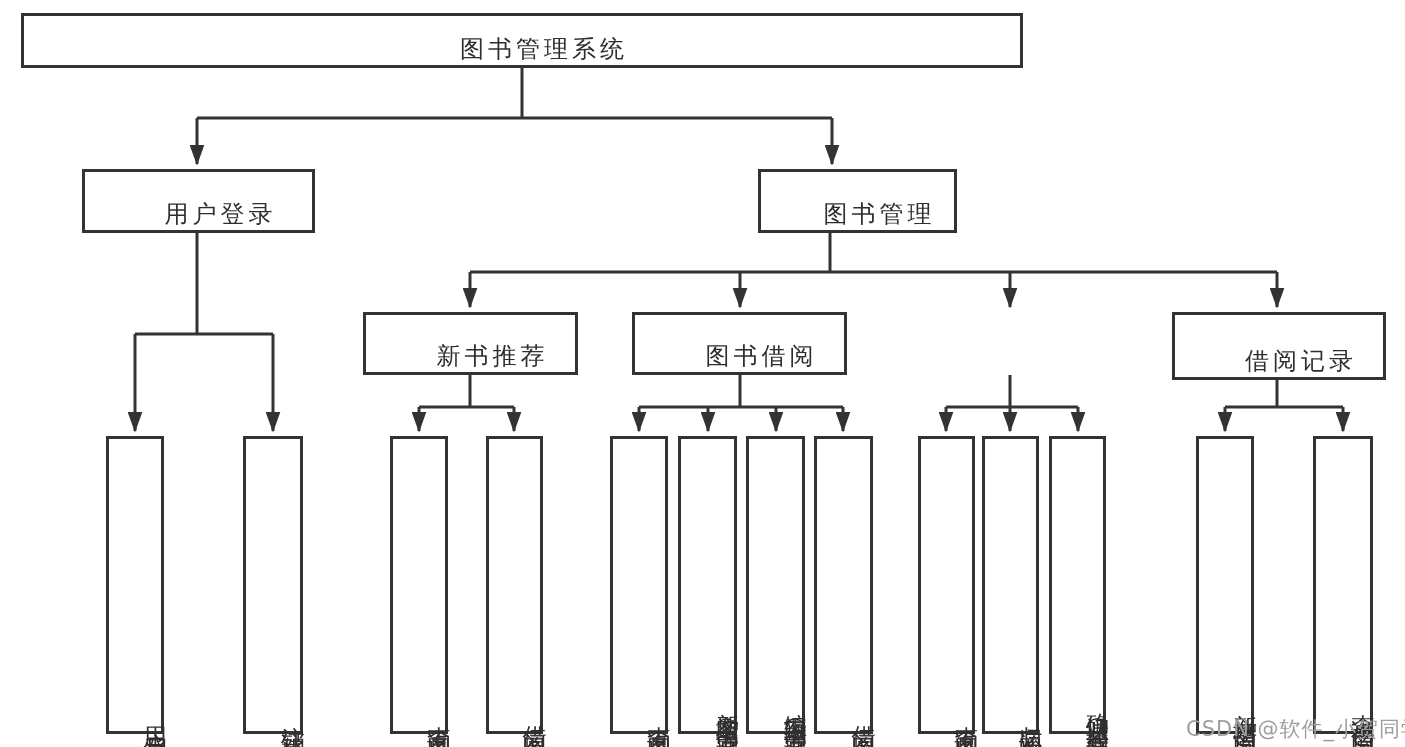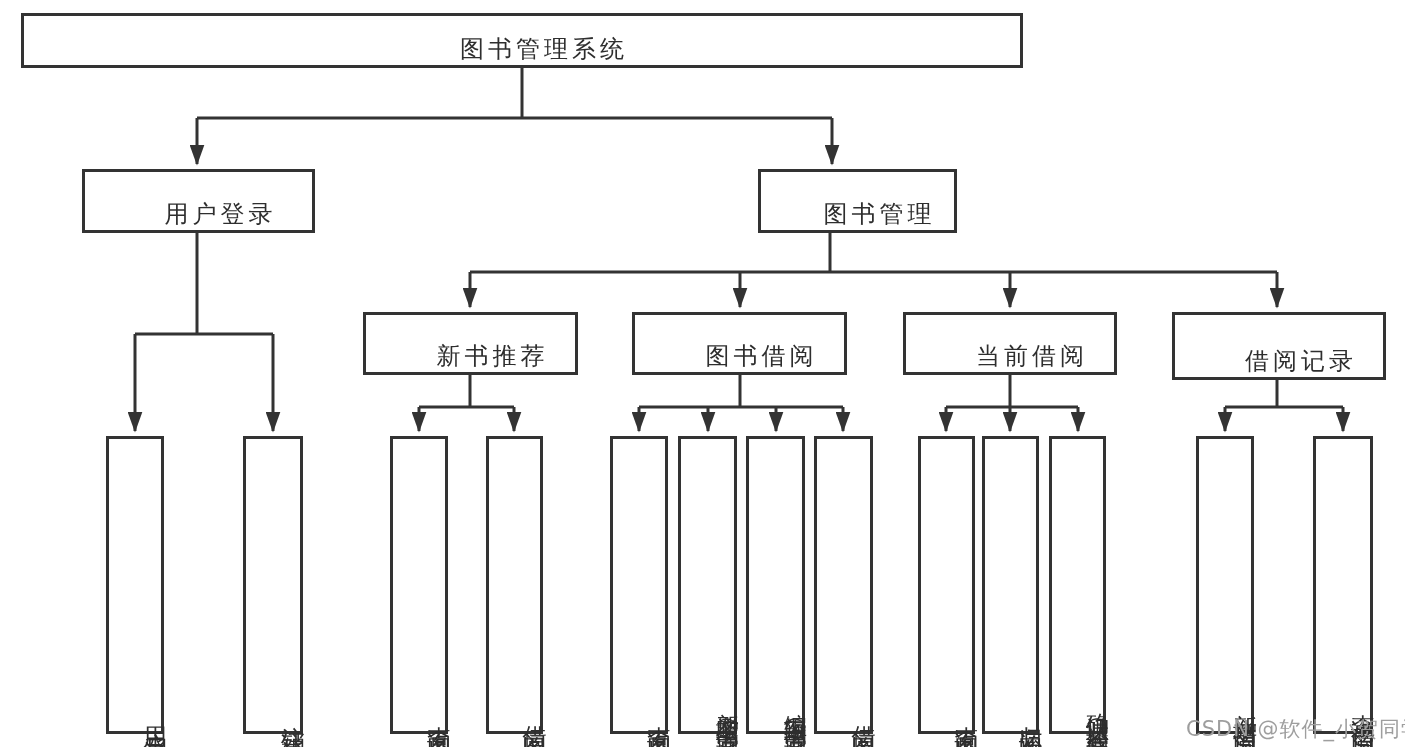--- a/index.html
+++ b/index.html
@@ -148,23 +148,20 @@
   <div class="node hnode" style="left:712px; top:169px; width:199px; height:64px;margin-left:46px;">
     <span>图书管理</span>
   </div>
 
   <div class="node hnode" style="left:632px; top:312px; width:215px; height:63px;">
     <span>图书借阅</span>
   </div>
   <div class="node hnode" style="left:363px; top:312px; width:215px; height:63px;">
     <span>新书推荐</span>
   </div>
-  <div class="node hnode" style="left:903px; top:312px; width:214px; height:63px;">
-    <span>当前借阅</span>
-  </div>
   <div class="node hnode" style="left:1172px; top:312px; width:214px; height:68px;">
     <span>借阅记录</span>
   </div>
 
   <div class="node leaf" style="left:106px; top:436px; width:58px; height:298px;">
     <span>用户登录</span>
   </div>
   <div class="node leaf" style="left:243px; top:436px; width:60px; height:298px;">
     <span>注销登录</span>
   </div>

